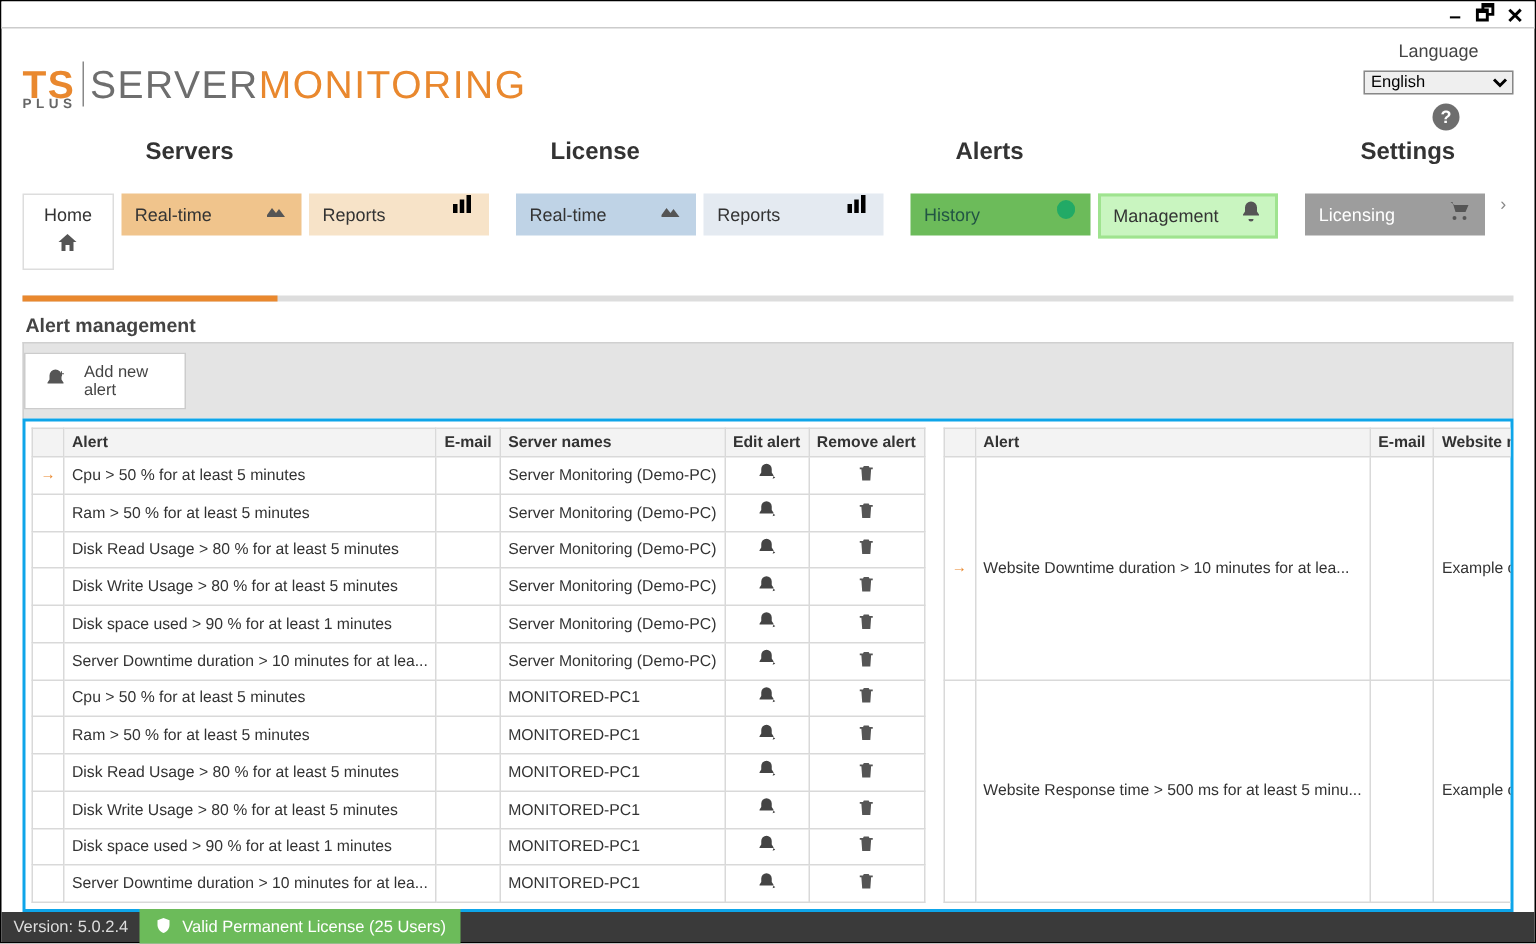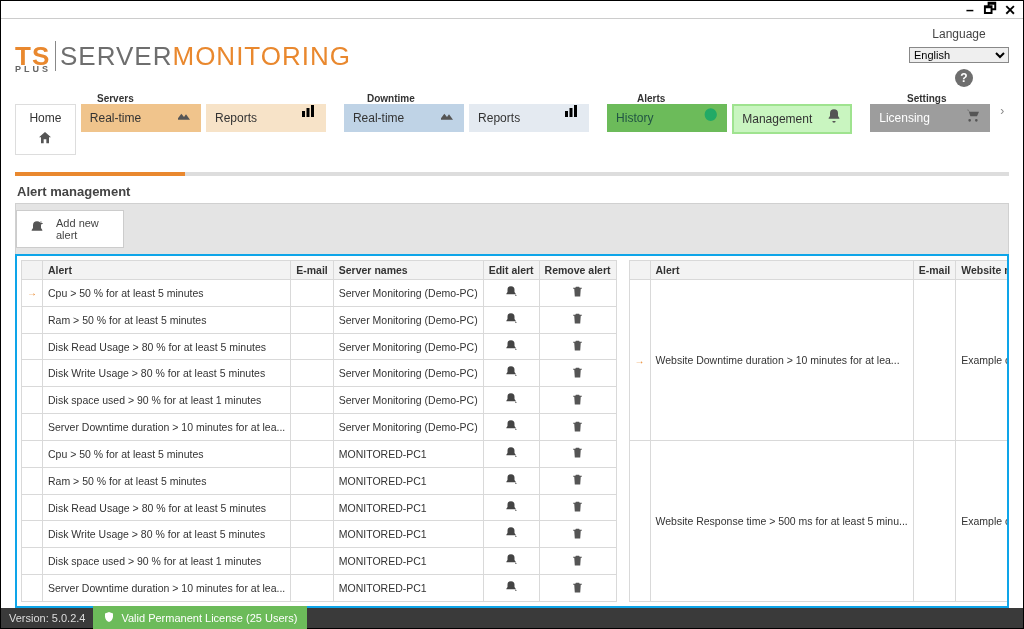--- a/index.html
+++ b/index.html
@@ -12,21 +12,21 @@
   .logo-ts { color:#e9882e; font-weight:700; font-family:Arial,sans-serif;}
   .logo-plus { color:#666; font-size:9px; font-weight:bold; letter-spacing:3px; margin-top:-8px;}
   .logo-sep { width:1px; height:30px; background:#888; margin:0 4px;}
   .logo-server { color:#6e6e6e; }
   .logo-monitoring { color:#e9882e; }
   .lang { margin-left:auto; display:flex; align-items:center; gap:6px; font-size:12px; color:#444;flex-direction:column;}
   .lang select { font-size:11px; width:100px; border:1px solid #888; }
   .help-circle { width:18px; height:18px; border-radius:50%; background:#6e6e6e; color:#fff; display:flex; align-items:center; justify-content:center; font-size:12px; font-weight:bold; margin-left:10px; cursor:pointer;}
   
   .navwrap { padding:6px 14px 0 14px; }
-  .groups { display:flex; gap:14px; font-size:10px; font-weight:bold; color:#333; margin-bottom:0;}
+  .groups { display:flex; gap:14px; font-size:16px; font-weight:bold; color:#333; margin-bottom:18px;}
   .groups .spacer0{width:68px;}
   .groups .gservers{width:256px;}
   .groups .gwebsites{width:256px;}
   .groups .galerts{width:256px;}
   .groups .gsettings{width:100px;}
   .navrow { display:flex; align-items:flex-start; gap:5px; height:60px;}
   .tile { width:123px; display:flex; flex-direction:column; justify-content:space-between; padding:6px 8px; font-size:12px; color:#333; position:relative; cursor:pointer; border:1px solid transparent;}
   .tile .icon { position:absolute; right:8px; bottom:6px; font-size:18px; color:#555; }
   .tile.home { width:62px; background:#fff; border:1px solid #ddd; align-items:center; text-align:center;}
   .tile.home .icon{ position:static; font-size:20px; color:#555;}
@@ -94,21 +94,21 @@
         <option>English</option>
       </select>
       <div class="help-circle">?</div>
     </div>
   </div>
 
   <div class="navwrap">
     <div class="groups">
       <div class="spacer0"></div>
       <div class="gservers">Servers</div>
-      <div class="gwebsites">Downtime</div>
+      <div class="gwebsites">License</div>
       <div class="galerts">Alerts</div>
       <div class="gsettings">Settings</div>
     </div>
     <div class="navrow">
       <div class="tile home">
         <span>Home</span>
         <span class="icon">
           <svg class="inline" viewBox="0 0 24 24">
               <path d="M12 3l9 8h-3v9h-4v-6H10v6H6v-9H3z"></path>
             </svg>

